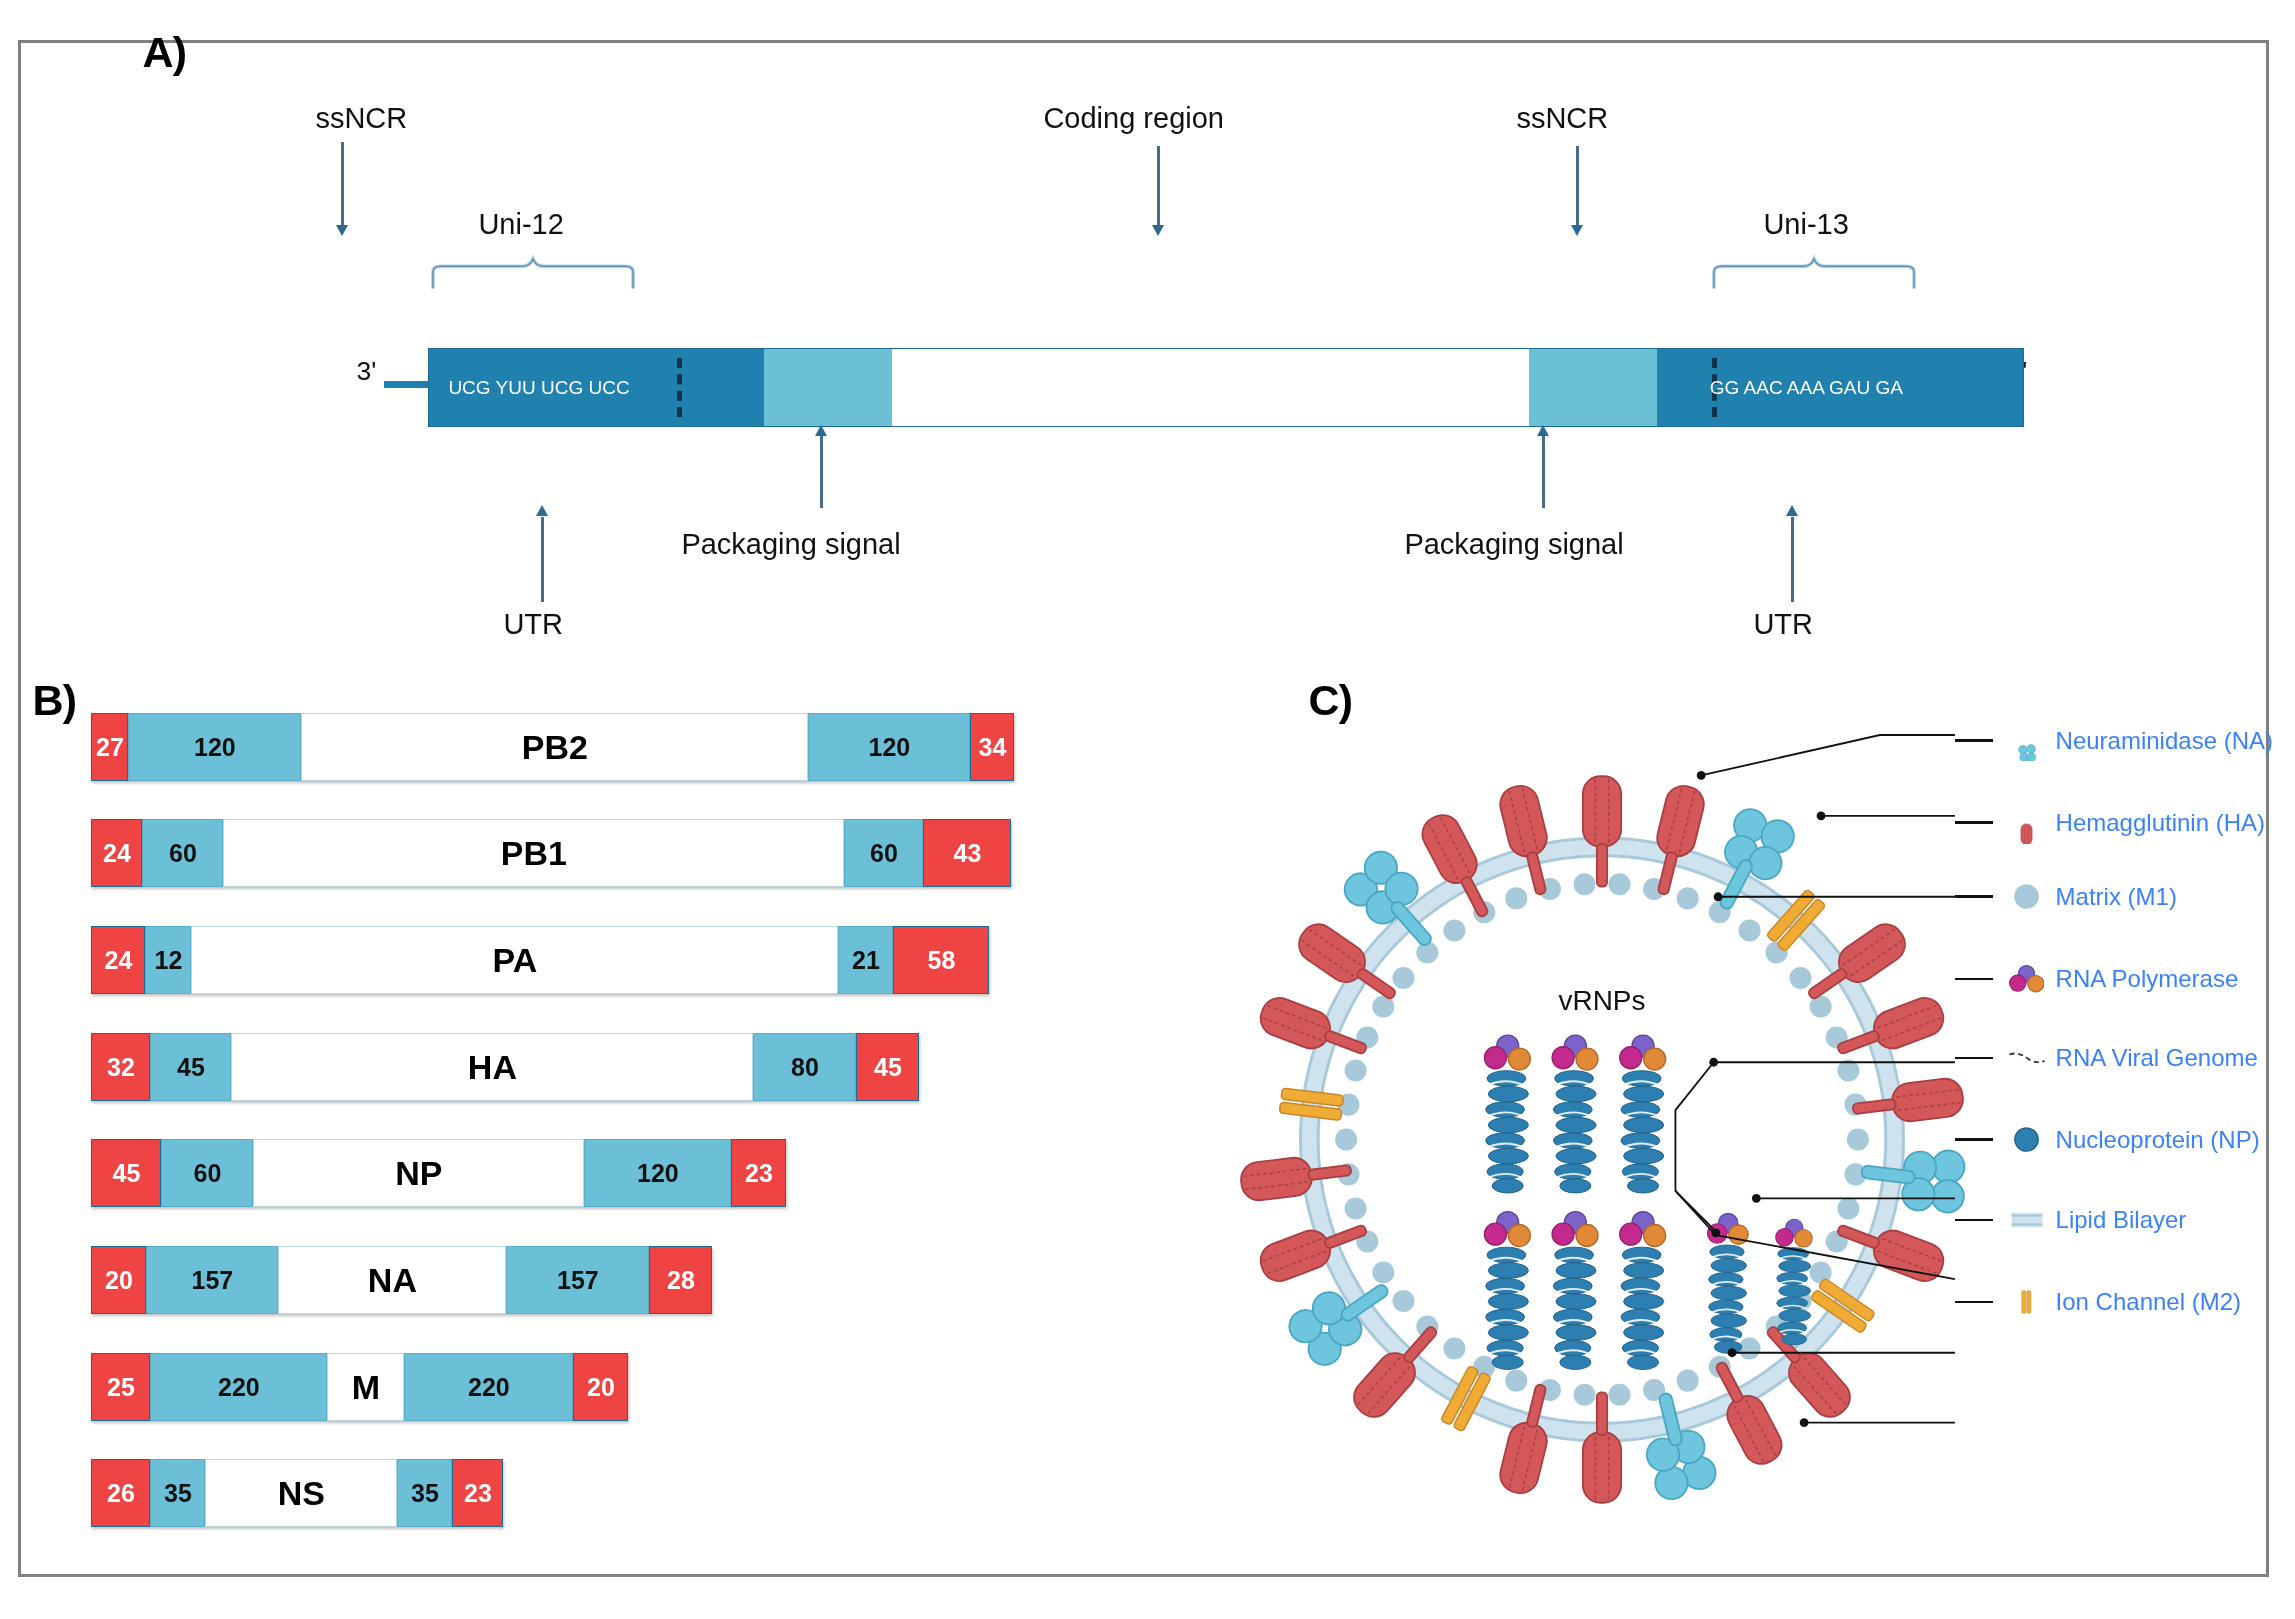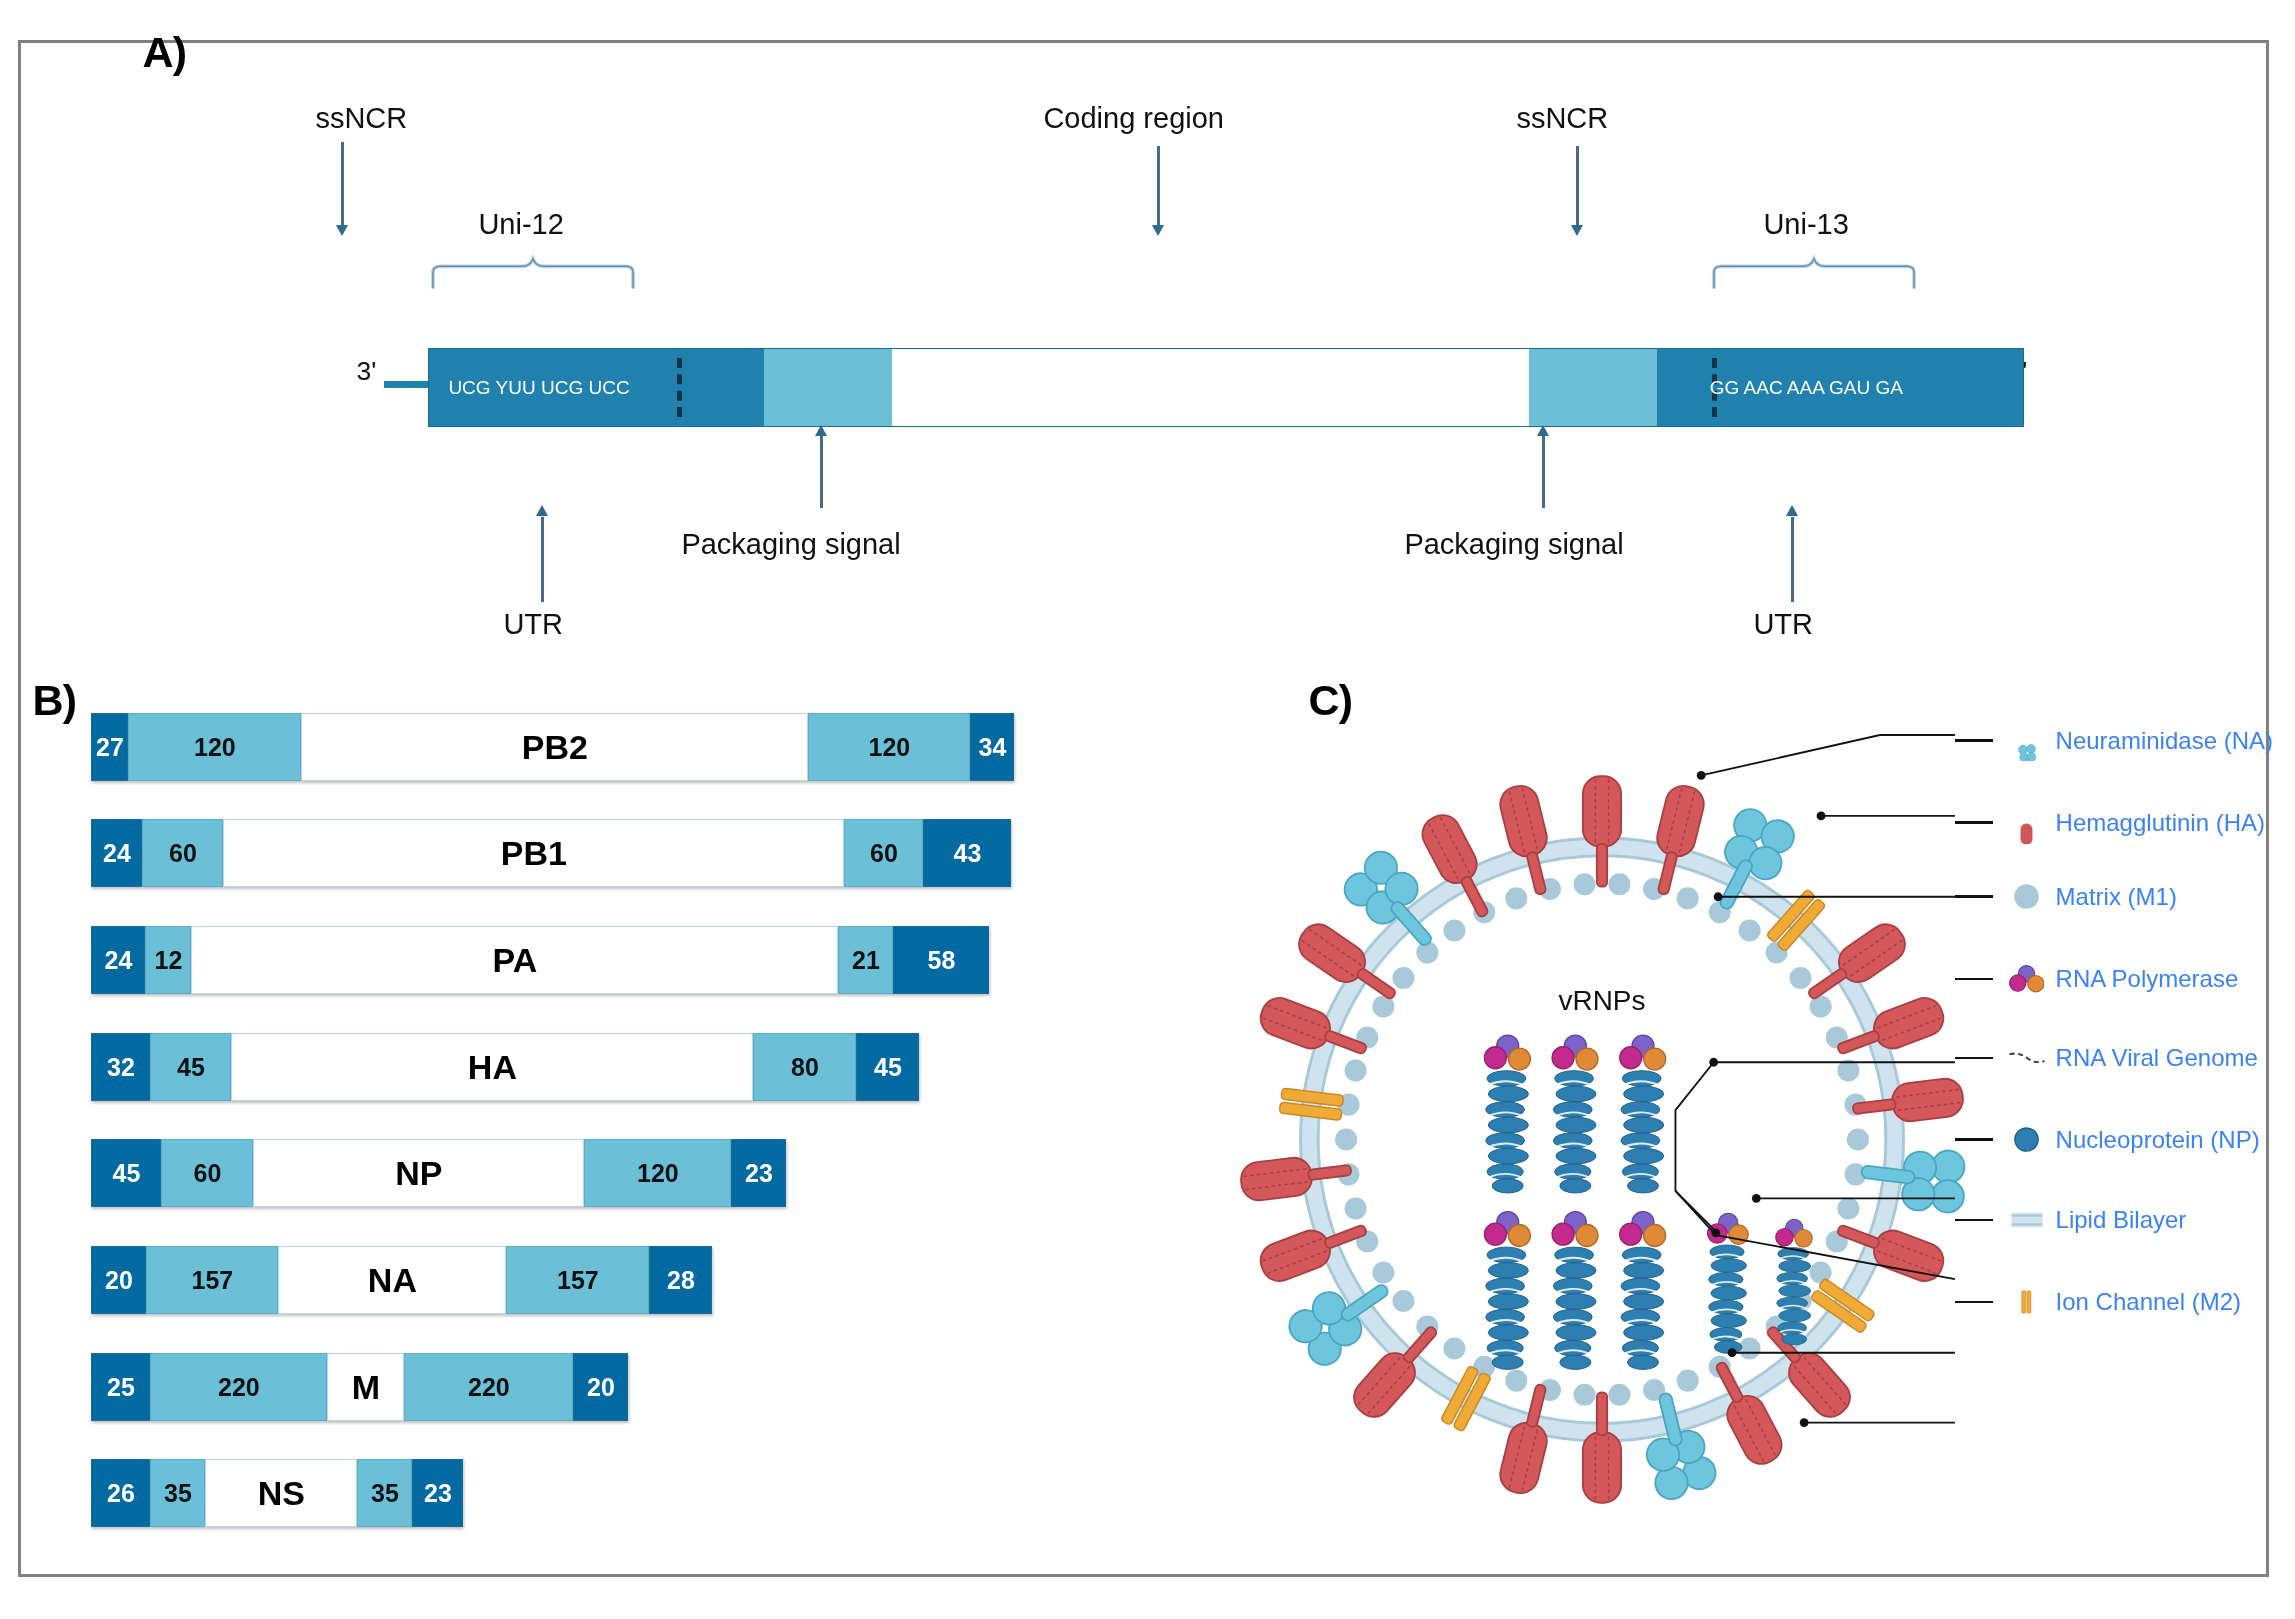--- a/index.html
+++ b/index.html
@@ -26,21 +26,21 @@
   .tail{position:absolute;height:6.6px;background:#2081ae;top:338px;}
 
   .brace{position:absolute;}
   .brace svg{display:block;}
 
   
   #panelB{position:absolute;left:0;top:633px;width:1147px;height:949px;}
   .segrow{position:absolute;height:68px;display:flex;align-items:stretch;
     filter:drop-shadow(1.5px 2.2px 1.5px rgba(0,0,0,.25));}
   .cell{display:flex;align-items:center;justify-content:center;font-weight:bold;box-sizing:border-box;}
-  .c-dark{background:#0369a1;color:#fff;font-size:25px;border:0.7px solid #1b6b96;}
+  .c-dark{background:#ef4444;color:#fff;font-size:25px;border:0.7px solid #1b6b96;}
   .c-light{background:#6bc0d8;color:#111;font-size:25px;border:0.7px solid #5aaecb;}
   .c-white{background:#ffffff;color:#000;font-size:34px;border:0.7px solid #bcd7e4;}
 
   
   #panelC{position:absolute;left:1147px;top:633px;width:1148px;height:949px;}
   .legrow{position:absolute;display:flex;align-items:center;}
   .leg-dash{width:38px;height:2.2px;background:#111;margin-right:11.8px;}
   .leg-ico{width:43px;display:flex;justify-content:center;align-items:center;}
   .leg-txt{font-size:24px;color:#3b82f6;white-space:nowrap;margin-left:7.4px;}
 </style>
@@ -165,21 +165,21 @@
         <div class="segrow" style="left: 70px; top: 677px; justify-content: flex-end;">
           <div class="cell c-dark" style="width: 59px;">25</div>
           <div class="cell c-light" style="width: 177px;">220</div>
           <div class="cell c-white" style="width: 77px;">M</div>
           <div class="cell c-light" style="width: 169px;">220</div>
           <div class="cell c-dark" style="width: 55px;">20</div>
         </div>
         <div class="segrow" style="left: 70px; top: 783px;">
           <div class="cell c-dark" style="width: 59px;">26</div>
           <div class="cell c-light" style="width: 55px;">35</div>
-          <div class="cell c-white" style="width: 152px;">NS</div>
+          <div class="cell c-white" style="width: 192px;">NS</div>
           <div class="cell c-light" style="width: 55px;">35</div>
           <div class="cell c-dark" style="width: 51px;">23</div>
         </div>
       </div>
   </div>
 
   <div id="panelC">
     <div class="panel-letter" style="left:140px;top:0px;">C)</div>
 
     <svg id="virion" class="abs" style="left:44px;top:37px;" width="780" height="853" viewBox="0 0 1060 1160">

